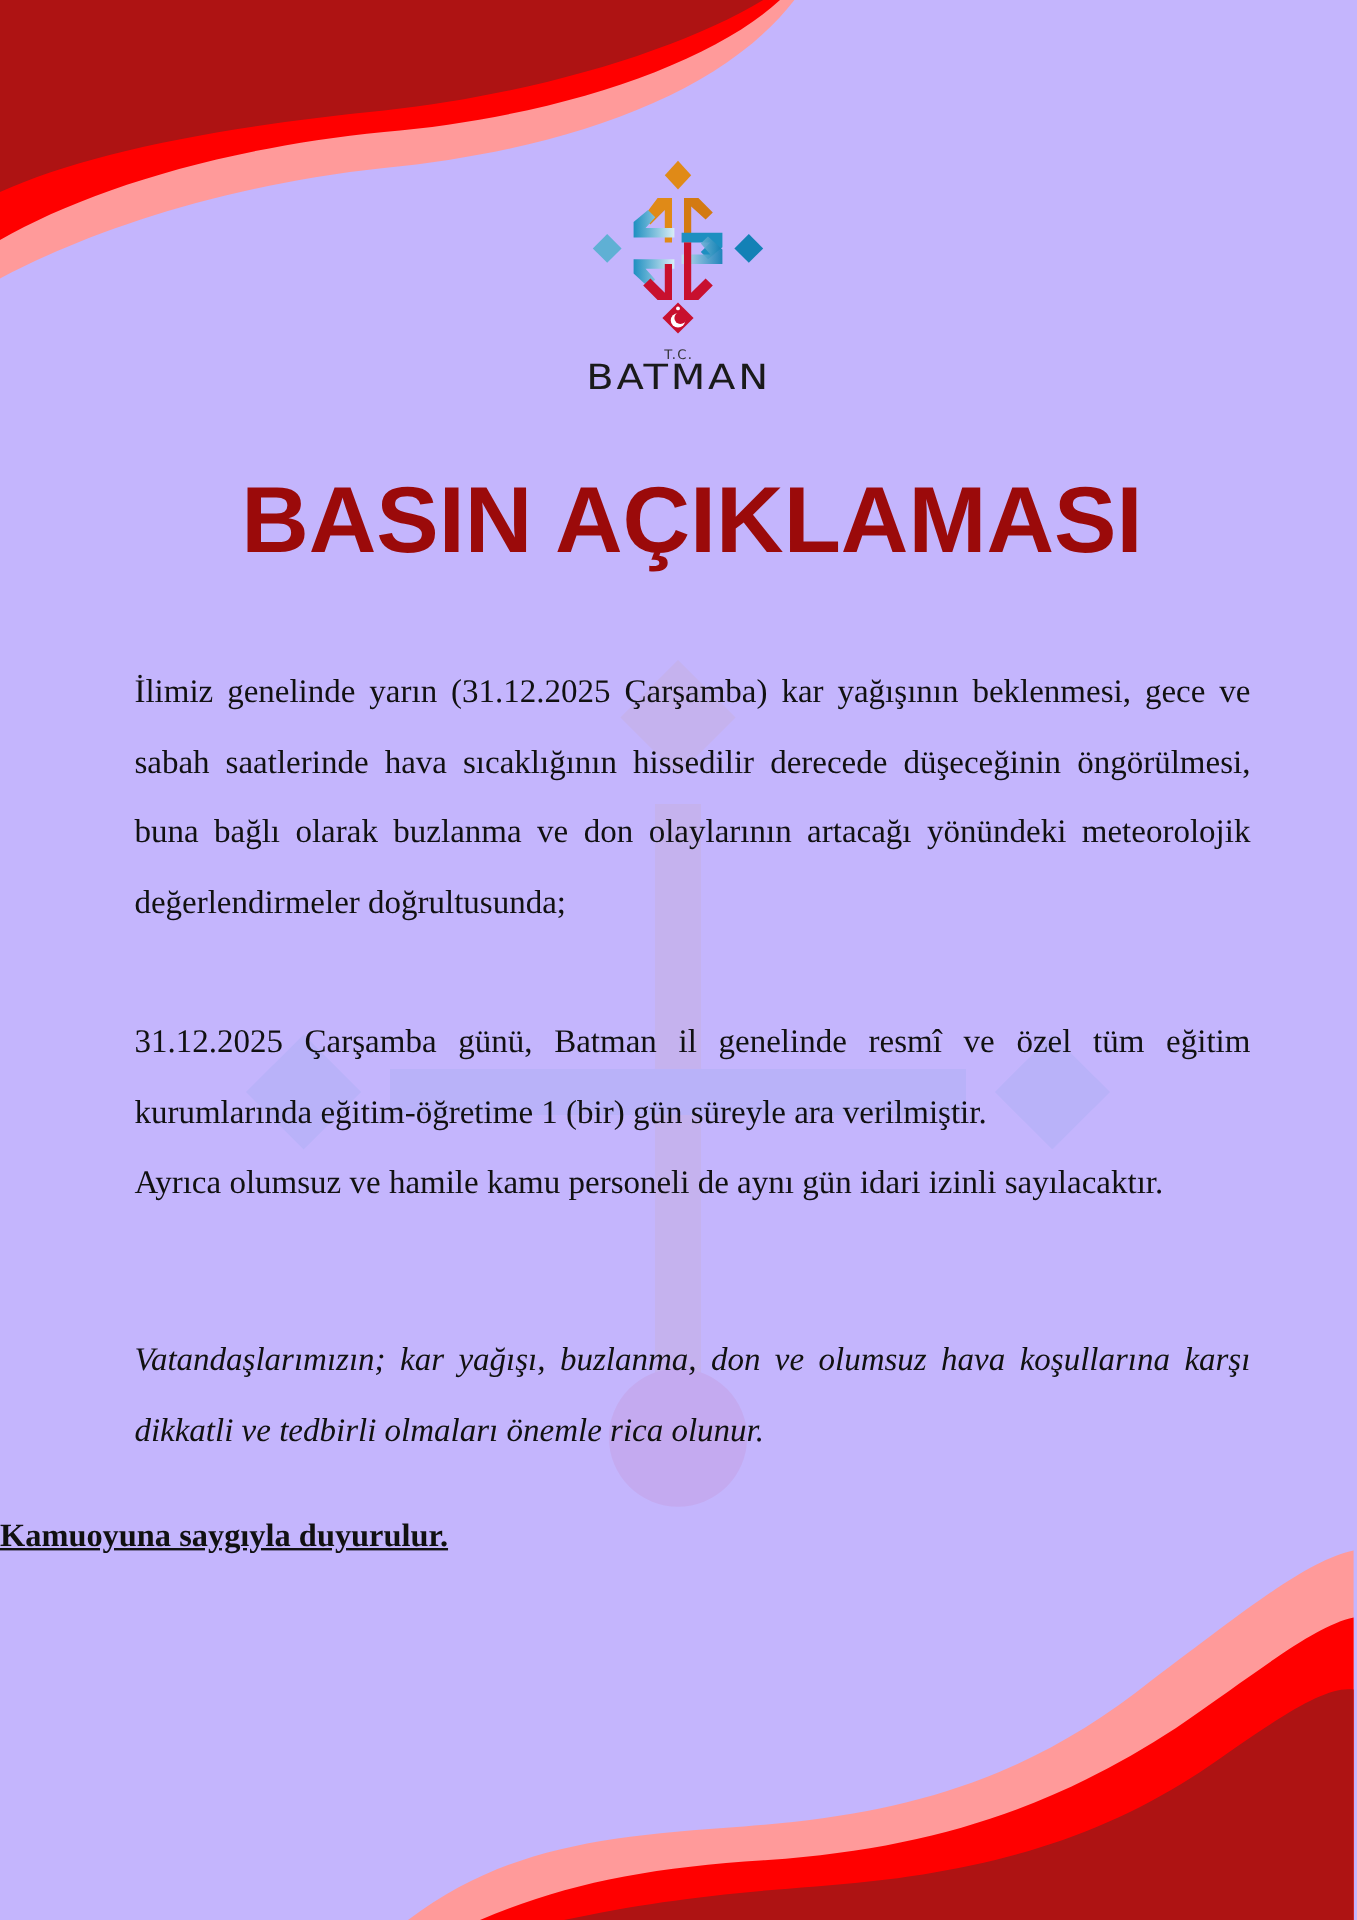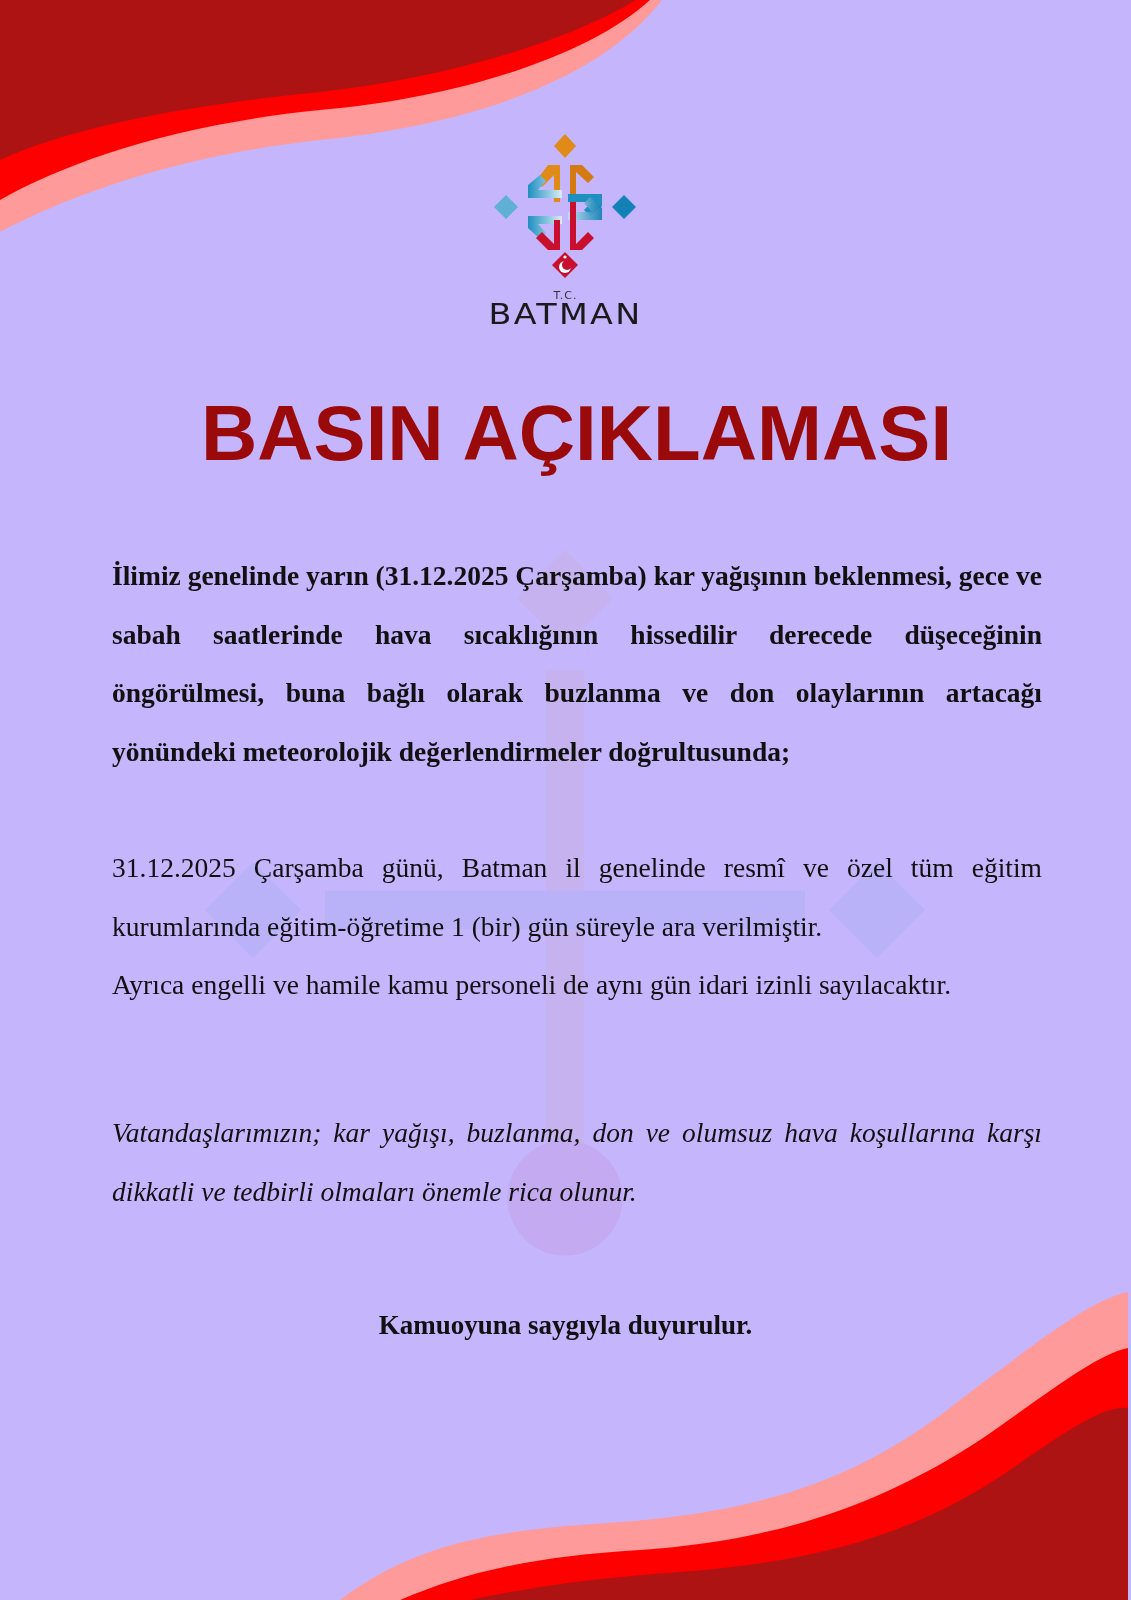--- a/index.html
+++ b/index.html
@@ -19,26 +19,26 @@
   .logo-sub { position: absolute; top: 330px; left: 0; width: 1131px; text-align: center;
     font-family: "DejaVu Sans", sans-serif; font-size: 11px; color: #333; letter-spacing: 9px; padding-left: 8px; box-sizing: border-box;}
 
   .title { position: absolute; top: 388px; left: 11px; width: 1131px; text-align: center;
     font-family: "Liberation Sans", sans-serif; font-weight: bold; font-size: 78px;
     color: #9b0a0a; letter-spacing: 0px; }
 
   .body-text { position: absolute; left: 112px; width: 930px;
     font-family: "Liberation Serif", serif; font-size: 27.5px; color: #111; line-height: 58.5px;
     text-align: justify; text-align-last: auto; }
-  .p1 { top: 547px; font-weight: bold; }
+  .p1 { top: 547px; }
   .p2 { top: 839px; font-weight: normal; }
   .p3 { top: 956px; }
   .p4 { top: 1104px; font-style: italic; }
-  .closing { position: absolute; top: 1310px; left: 0; width: 1131px; text-align: center;
-    font-family: "Liberation Serif", serif; font-weight: bold; font-size: 27px; color: #111; }
+  .closing { position: absolute; top: 1264px; left: 0; width: 1131px; text-align: left;
+    font-family: "Liberation Serif", serif; font-weight: bold; font-size: 27px; color: #111; text-decoration: underline; }
 </style>
 </head>
 <body>
 
 <div class="page">
 
   <svg class="wave" viewBox="0 0 1131 1600">
     <path d="M0,0 L662,0 C600,80 470,125 320,140 C180,155 70,195 0,232 Z" fill="#ff9a9a"></path>
     <path d="M0,0 L650,0 C590,55 460,98 320,110 C180,124 70,160 0,200 Z" fill="#ff0000"></path>
     <path d="M0,0 L636,0 C570,40 450,78 320,92 C180,106 70,128 0,160 Z" fill="#ae1313"></path>
@@ -96,17 +96,17 @@
     <circle cx="75" cy="127" r="1.6" fill="#ffffff"></circle>
   </svg>
 
   <div class="logo-tc">T.C.</div>
   <div class="logo-name">BATMAN</div>
 
   <h1 class="title" style="margin:0;">BASIN AÇIKLAMASI</h1>
 
   <p class="body-text p1" style="margin:0;">İlimiz genelinde yarın (31.12.2025 Çarşamba) kar yağışının beklenmesi, gece ve sabah saatlerinde hava sıcaklığının hissedilir derecede düşeceğinin öngörülmesi, buna bağlı olarak buzlanma ve don olaylarının artacağı yönündeki meteorolojik değerlendirmeler doğrultusunda;</p>
   <p class="body-text p2" style="margin:0;">31.12.2025 Çarşamba günü, Batman il genelinde resmî ve özel tüm eğitim kurumlarında eğitim-öğretime 1 (bir) gün süreyle ara verilmiştir.</p>
-  <p class="body-text p3" style="margin:0;">Ayrıca engelli ve hamile kamu personeli de aynı gün idari izinli sayılacaktır.</p>
+  <p class="body-text p3" style="margin:0;">Ayrıca olumsuz ve hamile kamu personeli de aynı gün idari izinli sayılacaktır.</p>
   <p class="body-text p4" style="margin:0;">Vatandaşlarımızın; kar yağışı, buzlanma, don ve olumsuz hava koşullarına karşı dikkatli ve tedbirli olmaları önemle rica olunur.</p>
 
   <div class="closing">Kamuoyuna saygıyla duyurulur.</div>
 </div>
 
 </body></html>

